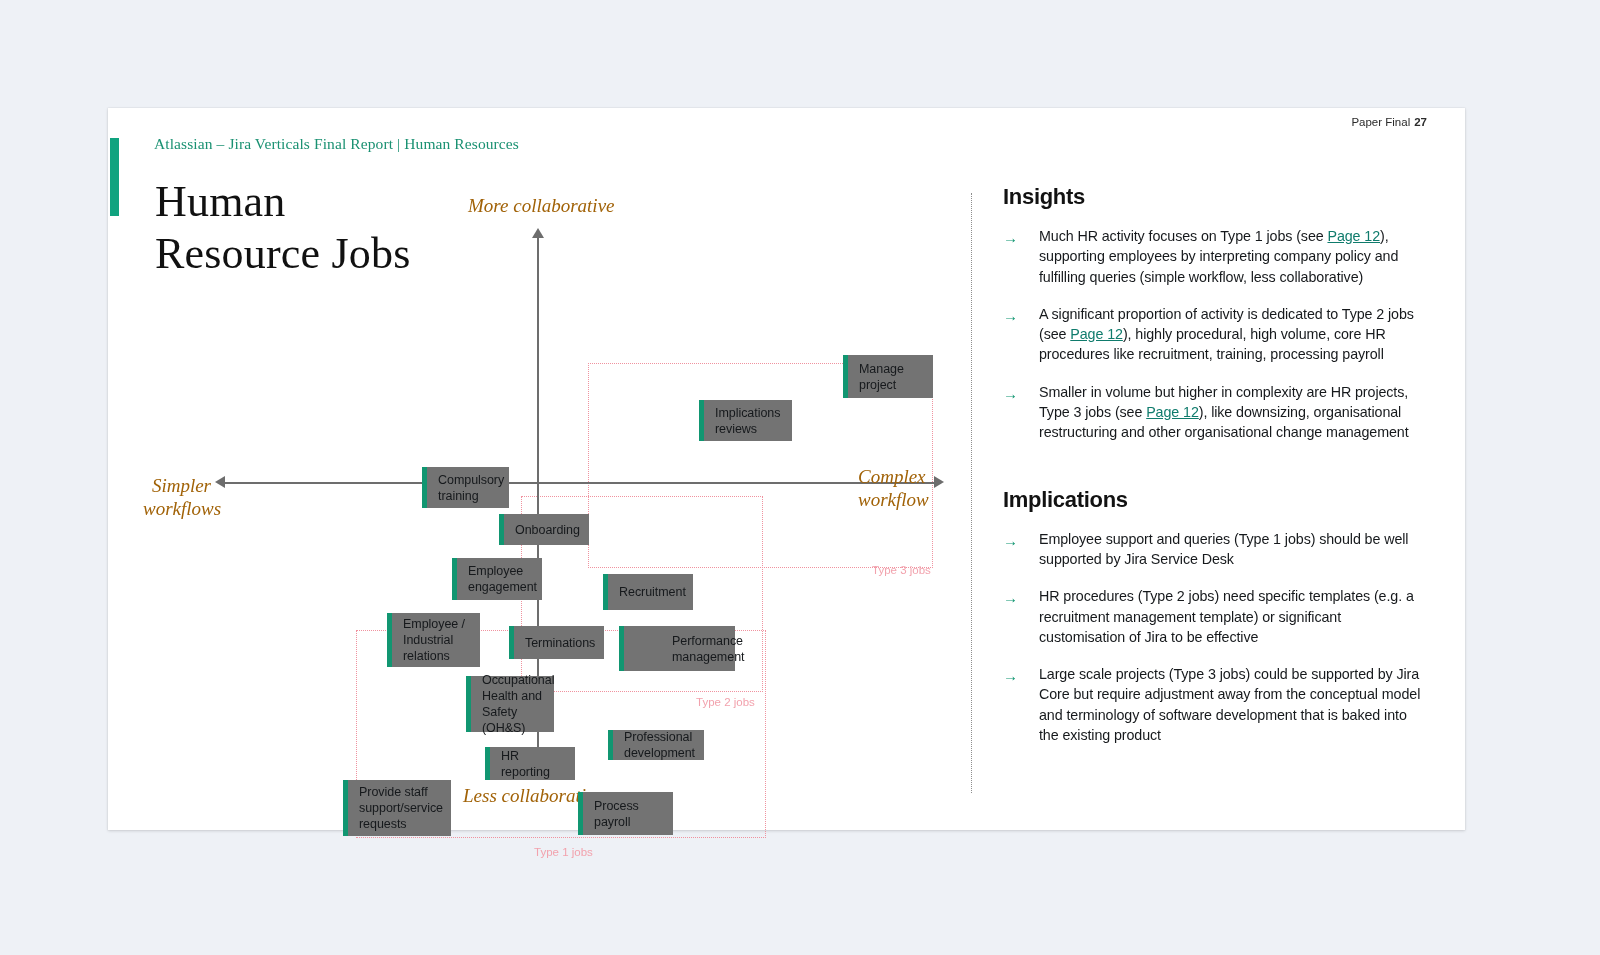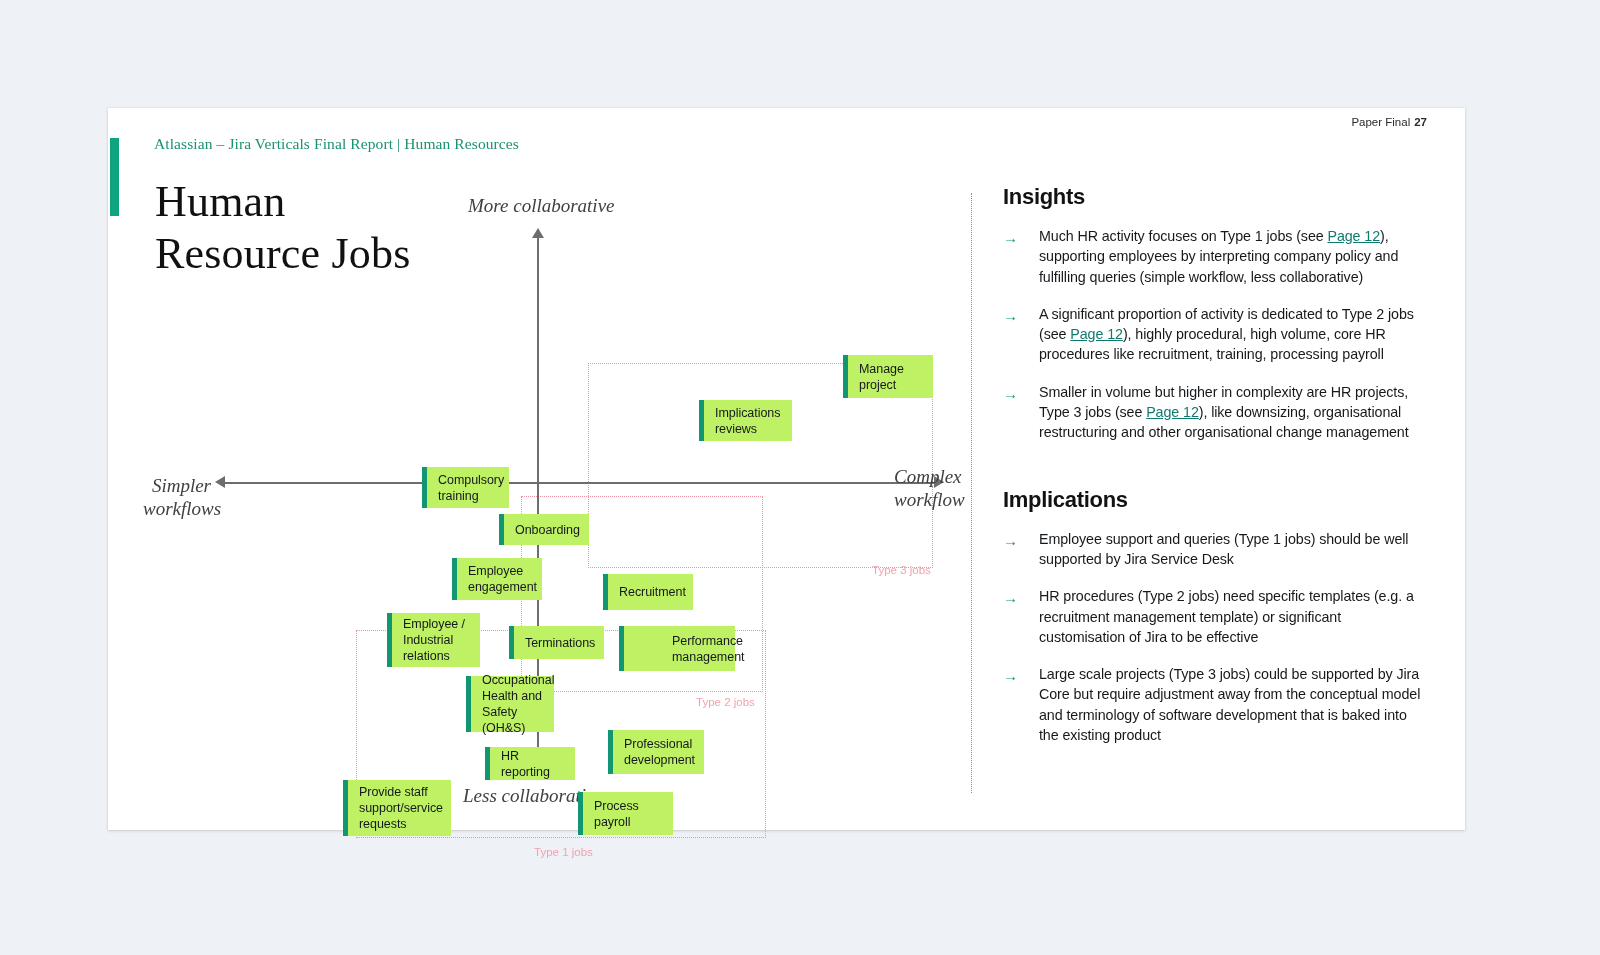--- a/index.html
+++ b/index.html
@@ -69,32 +69,32 @@
   .ah-up    { left: 424px; top: 120px; border-left: 6px solid transparent; border-right: 6px solid transparent; border-bottom: 10px solid #6d6d6d; }
   .ah-down  { left: 424px; top: 661px; border-left: 6px solid transparent; border-right: 6px solid transparent; border-top: 10px solid #6d6d6d; }
   .ah-left  { left: 107px; top: 368px; border-top: 6px solid transparent; border-bottom: 6px solid transparent; border-right: 10px solid #6d6d6d; }
   .ah-right { left: 826px; top: 368px; border-top: 6px solid transparent; border-bottom: 6px solid transparent; border-left: 10px solid #6d6d6d; }
 
   .axis-label {
     position: absolute;
     font-family: "Liberation Serif", serif;
     font-style: italic;
     font-size: 19px;
-    color: #404040;
+    color: #a16207;
     line-height: 1.22;
   }
   #lbl-top    { left: 360px; top: 86px; }
   #lbl-bottom { left: 355px; top: 676px; }
   #lbl-left   { left: 35px;  top: 366px; text-align: right; width: 68px; }
-  #lbl-right  { left: 750px; top: 357px; width: 100px; margin-left: 36px; }
+  #lbl-right  { left: 750px; top: 357px; width: 100px; }
 
   
   .job-box {
     position: absolute;
-    background: #bef264;
+    background: #737373;
     border-left: 5.5px solid #119671;
     display: flex;
     align-items: center;
     padding: 6px 9px 6px 11px;
     font-size: 12.5px;
     line-height: 1.28;
     color: #16191c;
     letter-spacing: -0.05px;
   }
 
@@ -198,21 +198,21 @@
     <div class="job-box" style="left:735px; top:247px; width:90px; height:43px;">Manage project</div>
     <div class="job-box" style="left:591px; top:292px; width:93px; height:41px;">Implications reviews</div>
     <div class="job-box" style="left:314px; top:359px; width:87px; height:41px;">Compulsory training</div>
     <div class="job-box" style="left:391px; top:406px; width:90px; height:31px;">Onboarding</div>
     <div class="job-box" style="left:344px; top:450px; width:90px; height:42px;">Employee engagement</div>
     <div class="job-box" style="left:495px; top:466px; width:90px; height:36px;">Recruitment</div>
     <div class="job-box" style="left:268px; top:505px; width:93px; height:54px;margin-left:11px;">Employee / Industrial relations</div>
     <div class="job-box" style="left:401px; top:518px; width:95px; height:33px;">Terminations</div>
     <div class="job-box" style="left:511px; top:518px; width:116px; height:45px;padding-left:48px;">Performance management</div>
     <div class="job-box" style="left:358px; top:568px; width:88px; height:56px;">Occupational Health and Safety (OH&amp;S)</div>
-    <div class="job-box" style="left:500px; top:622px; width:96px; height:44px;">Professional development</div>
+    <div class="job-box" style="left:500px; top:622px; width:96px; height:30px;">Professional development</div>
     <div class="job-box" style="left:377px; top:639px; width:90px; height:33px;">HR reporting</div>
     <div class="job-box" style="left:235px; top:672px; width:108px; height:56px;">Provide staff support/service requests</div>
     <div class="job-box" style="left:470px; top:684px; width:95px; height:43px;">Process payroll</div>
   </div>
 
   <div id="divider"></div>
 
   <div id="right-panel">
     <div class="panel-heading">Insights</div>
     <div id="insights-list">

